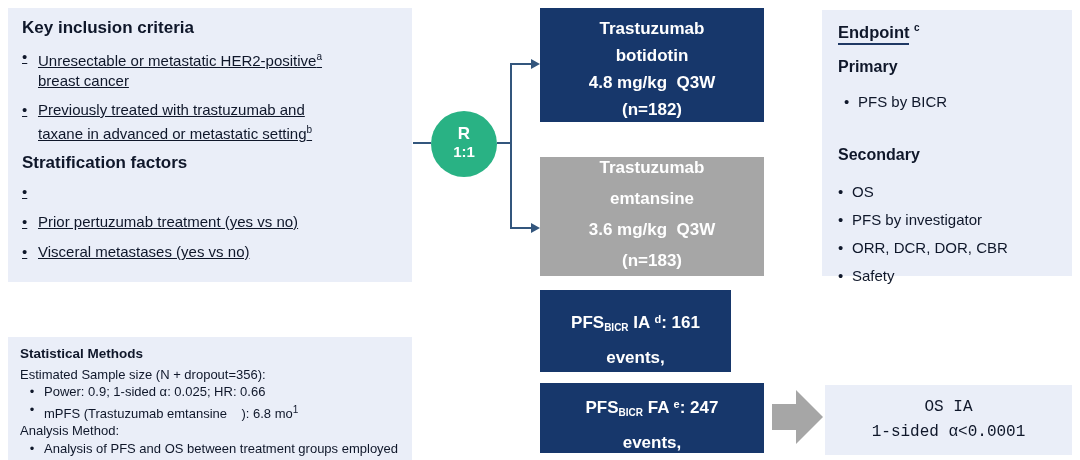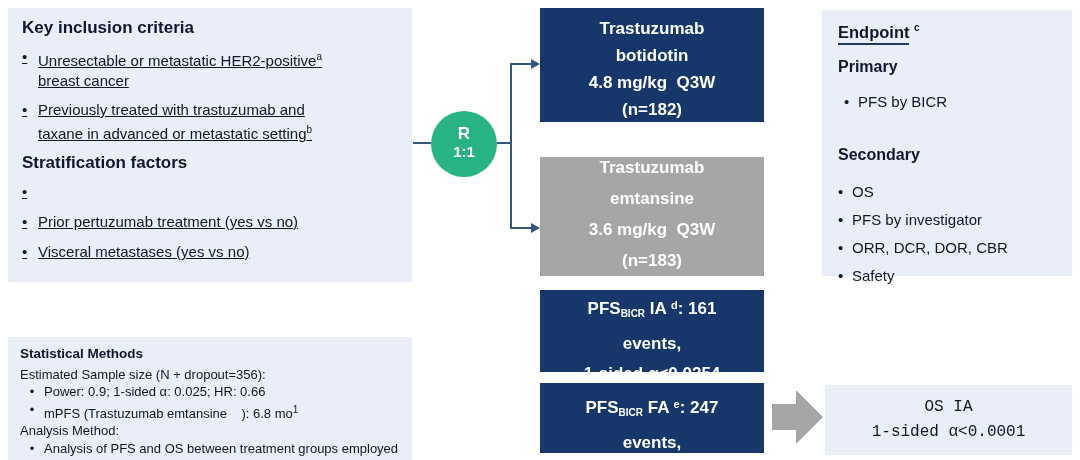--- a/index.html
+++ b/index.html
@@ -34,21 +34,21 @@
   #rand .r{font-size:17px;line-height:19px;}
   #rand .ratio{font-size:15px;line-height:17px;}
   
   .hline,.vline{position:absolute;background:#33567D;}
   .arrowhead{position:absolute;width:0;height:0;border-top:5px solid transparent;
              border-bottom:5px solid transparent;border-left:9px solid #33567D;}
   
   #arm1{left:540px;top:8px;width:224px;height:114px;padding-top:7px;line-height:27px;}
   #arm2{left:540px;top:157px;width:224px;height:119px;}
   #arm2 .inner{margin-top:-5px;line-height:31px;}
-  #pfsia{left:540px;top:290px;width:224px;height:82px;padding-top:0;line-height:30px;}
+  #pfsia{left:540px;top:290px;width:191px;height:82px;padding-top:14px;line-height:30px;}
   #pfsfa{left:540px;top:383px;width:224px;height:70px;padding-top:6px;line-height:30px;}
   .navybox sub{font-size:10px;vertical-align:-3px;}
   .navybox sup{font-size:11px;vertical-align:5px;}
   
   #flowarrow{position:absolute;left:772px;top:386px;}
   
   #osbox{left:825px;top:385px;width:247px;height:70px;text-align:center;
          font-size:16px;line-height:25px;padding-top:10px;font-family:Liberation Mono, monospace;}
   
   #endpoints{left:822px;top:10px;width:250px;height:266px;padding:12px 16px;}

